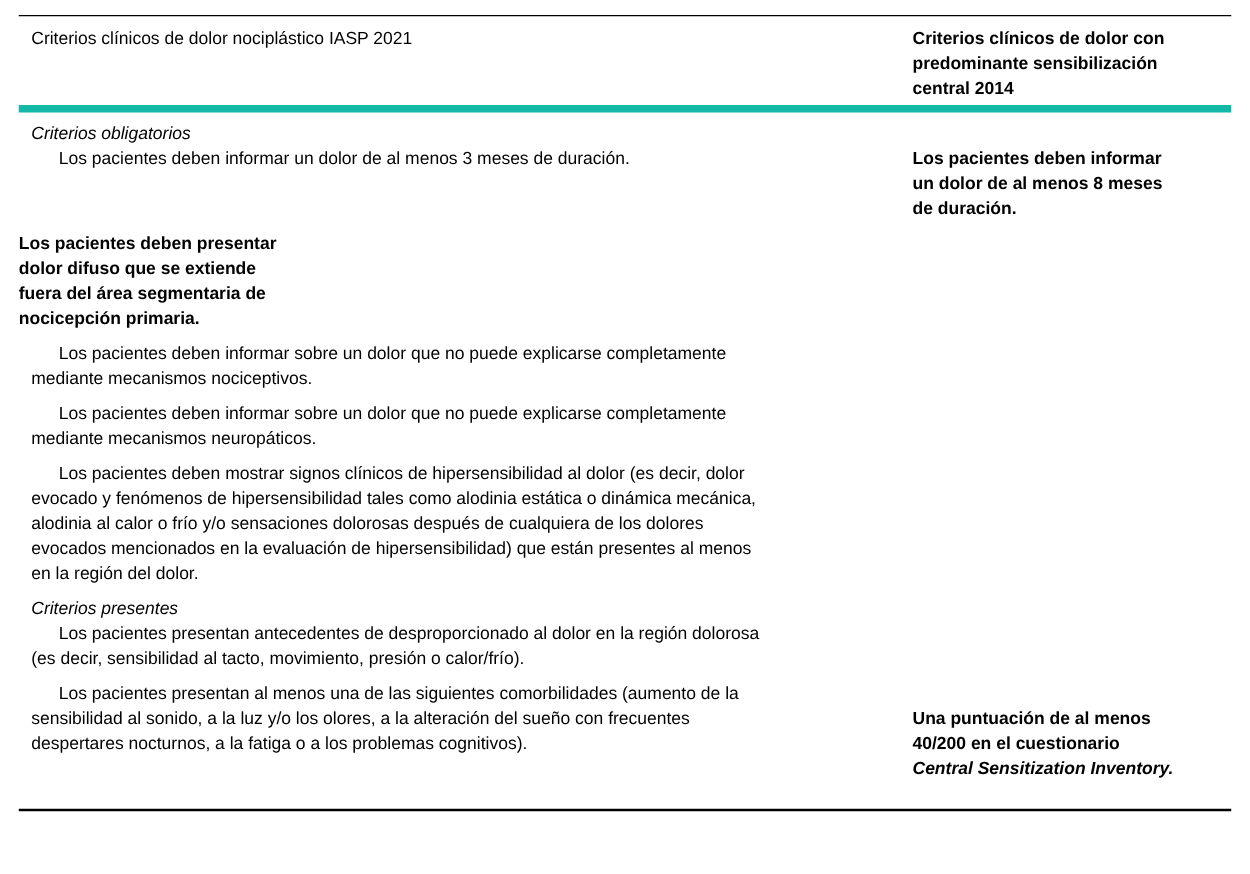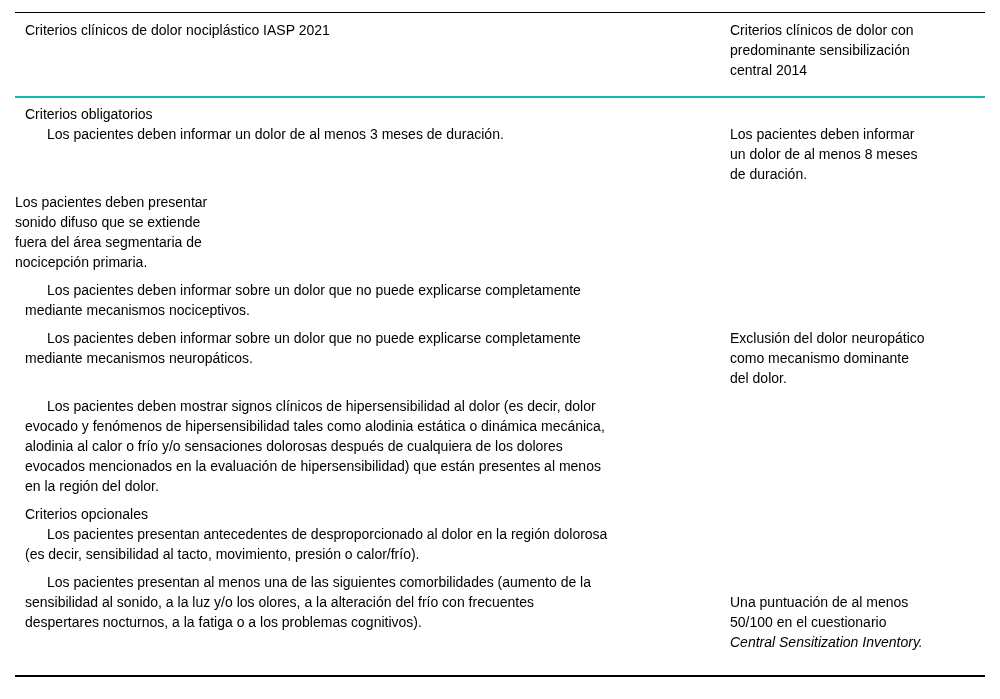--- a/index.html
+++ b/index.html
@@ -17,23 +17,23 @@
     overflow: hidden;
   }
   .paper-table {
     margin: 12px 15px 0 15px;
     border-top: 1.5px solid #000000;
     border-bottom: 2px solid #000000;
   }
   .thead {
     display: flex;
     align-items: flex-start;
-    border-bottom: 2px solid #14b8a6;
+    border-bottom: 6px solid #14b8a6;
     padding-top: 7px;
-    padding-bottom: 16px;
+    padding-bottom: 4px;
   }
   .trow {
     display: flex;
     align-items: flex-start;
     margin-bottom: 8px;
   }
   .trow.last {
     margin-bottom: 0;
     padding-bottom: 3px;
   }
@@ -42,25 +42,27 @@
     white-space: pre-line;
   }
   .cell.left {
     width: 715px;
     padding-left: 10px;
     padding-right: 30px;
   }
   .cell.right {
     width: 255px;
     padding-right: 10px;
+    font-weight: bold;
   }
   .tbody .cell.left {
     text-indent: 22px;
   }
   .section-title {
+    font-style: italic;
     padding-left: 10px;
   }
   .section-title.first {
     padding-top: 6px;
   }
   .italic-line {
     font-style: italic;
     display: block;
   }
 </style>
@@ -82,60 +84,57 @@
 
     <div class="trow">
       <div class="cell left">Los pacientes deben informar un dolor de al menos 3 meses de duración.</div>
       <div class="cell right">Los pacientes deben informar
 un dolor de al menos 8 meses
 de duración.</div>
     </div>
 
     <div class="trow">
       <div class="cell right">Los pacientes deben presentar
-sonido difuso que se extiende
+dolor difuso que se extiende
 fuera del área segmentaria de
 nocicepción primaria.</div>
     </div>
 
     <div class="trow">
       <div class="cell left">Los pacientes deben informar sobre un dolor que no puede explicarse completamente
 mediante mecanismos nociceptivos.</div>
     </div>
 
     <div class="trow">
       <div class="cell left">Los pacientes deben informar sobre un dolor que no puede explicarse completamente
 mediante mecanismos neuropáticos.</div>
-      <div class="cell right">Exclusión del dolor neuropático
-como mecanismo dominante
-del dolor.</div>
     </div>
 
     <div class="trow">
       <div class="cell left">Los pacientes deben mostrar signos clínicos de hipersensibilidad al dolor (es decir, dolor
 evocado y fenómenos de hipersensibilidad tales como alodinia estática o dinámica mecánica,
 alodinia al calor o frío y/o sensaciones dolorosas después de cualquiera de los dolores
 evocados mencionados en la evaluación de hipersensibilidad) que están presentes al menos
 en la región del dolor.</div>
       <div class="cell right"></div>
     </div>
 
-    <div class="section-title">Criterios opcionales</div>
+    <div class="section-title">Criterios presentes</div>
 
     <div class="trow">
       <div class="cell left">Los pacientes presentan antecedentes de desproporcionado al dolor en la región dolorosa
 (es decir, sensibilidad al tacto, movimiento, presión o calor/frío).</div>
       <div class="cell right"></div>
     </div>
 
     <div class="trow last">
       <div class="cell left">Los pacientes presentan al menos una de las siguientes comorbilidades (aumento de la
-sensibilidad al sonido, a la luz y/o los olores, a la alteración del frío con frecuentes
+sensibilidad al sonido, a la luz y/o los olores, a la alteración del sueño con frecuentes
 despertares nocturnos, a la fatiga o a los problemas cognitivos).</div>
       <div class="cell right">
         <span>Una puntuación de al menos
-50/100 en el cuestionario</span>
+40/200 en el cuestionario</span>
         <span class="italic-line">Central Sensitization Inventory.</span>
       </div>
     </div>
 
   </div>
 </div>
 
 </body></html>

